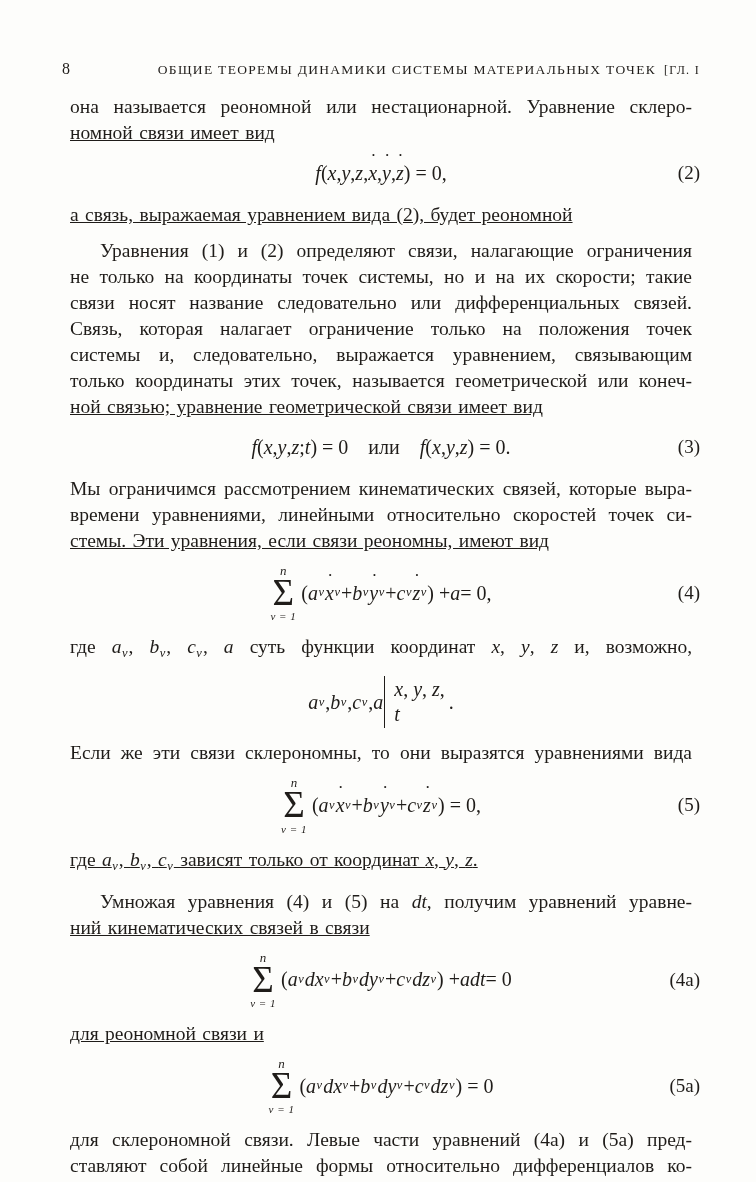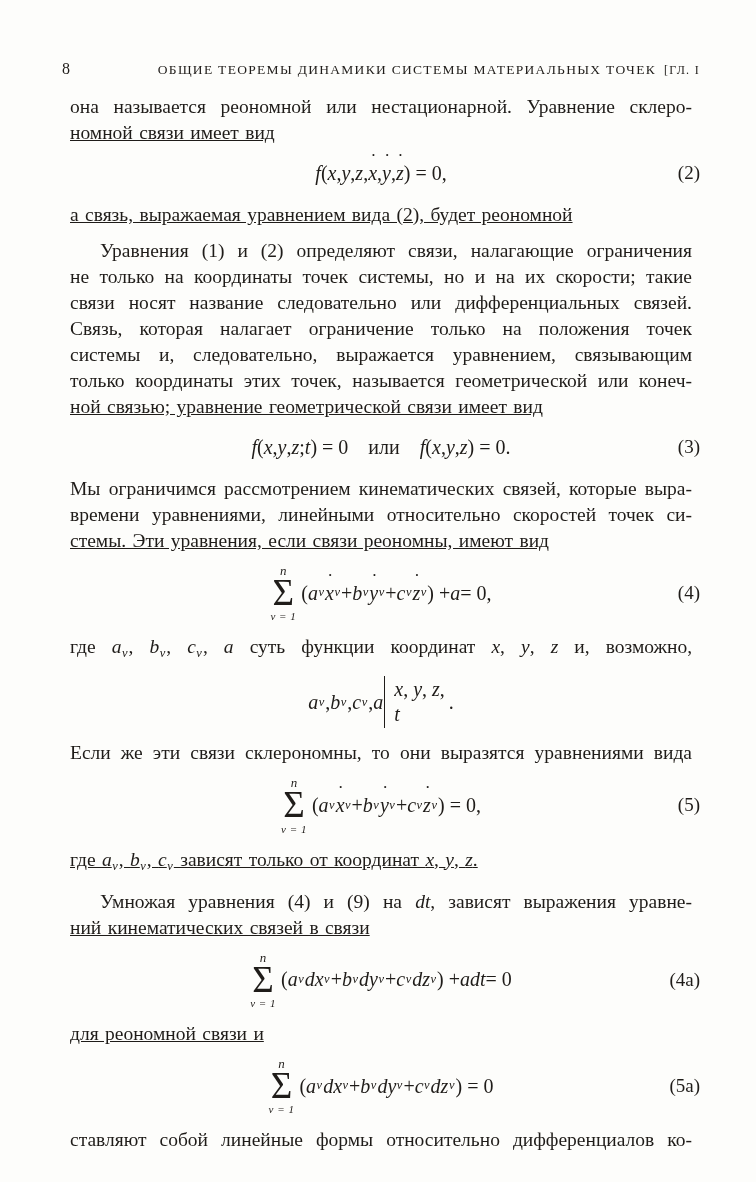--- a/index.html
+++ b/index.html
@@ -221,21 +221,21 @@
           <span class="dt">z</span>
           <span class="sb">ν</span>
           <span class="rm">) = 0,</span>
         </span>
         <span class="num">(5)</span>
       </div>
       <div class="para">
         <div class="line last"><span class="rm">где </span><span class="it">a</span><span class="sb">ν</span><span class="rm">, </span><span class="it">b</span><span class="sb">ν</span><span class="rm">, </span><span class="it">c</span><span class="sb">ν</span><span class="rm"> зависят только от координат </span><span class="it">x</span><span class="rm">,  </span><span class="it">y</span><span class="rm">,  </span><span class="it">z</span><span class="rm">.</span></div>
       </div>
       <div class="para indent">
-        <div class="line"><span class="rm">Умножая уравнения (4) и (9) на </span><span class="it">dt</span><span class="rm">, зависят выражения уравне-</span></div>
+        <div class="line"><span class="rm">Умножая уравнения (4) и (5) на </span><span class="it">dt</span><span class="rm">, получим уравнений уравне-</span></div>
         <div class="line last">ний кинематических связей в связи</div>
       </div>
       <div class="eq big">
         <span class="eqbody">
           <span class="sum">
             <span class="top">n</span>
             <span class="sig">Σ</span>
             <span class="bot">ν = 1</span>
           </span>
           <span class="rm">(</span>
@@ -290,16 +290,17 @@
           <span class="it">c</span>
           <span class="sb">ν</span>
           <span class="rm"> </span>
           <span class="it">dz</span>
           <span class="sb">ν</span>
           <span class="rm">) = 0</span>
         </span>
         <span class="num">(5а)</span>
       </div>
       <div class="para">
+        <div class="line">для склерономной связи. Левые части уравнений (4а) и (5а) пред-</div>
         <div class="line">ставляют собой линейные формы относительно дифференциалов ко-</div>
       </div>
     </main>
 </div>
 
 </body></html>

